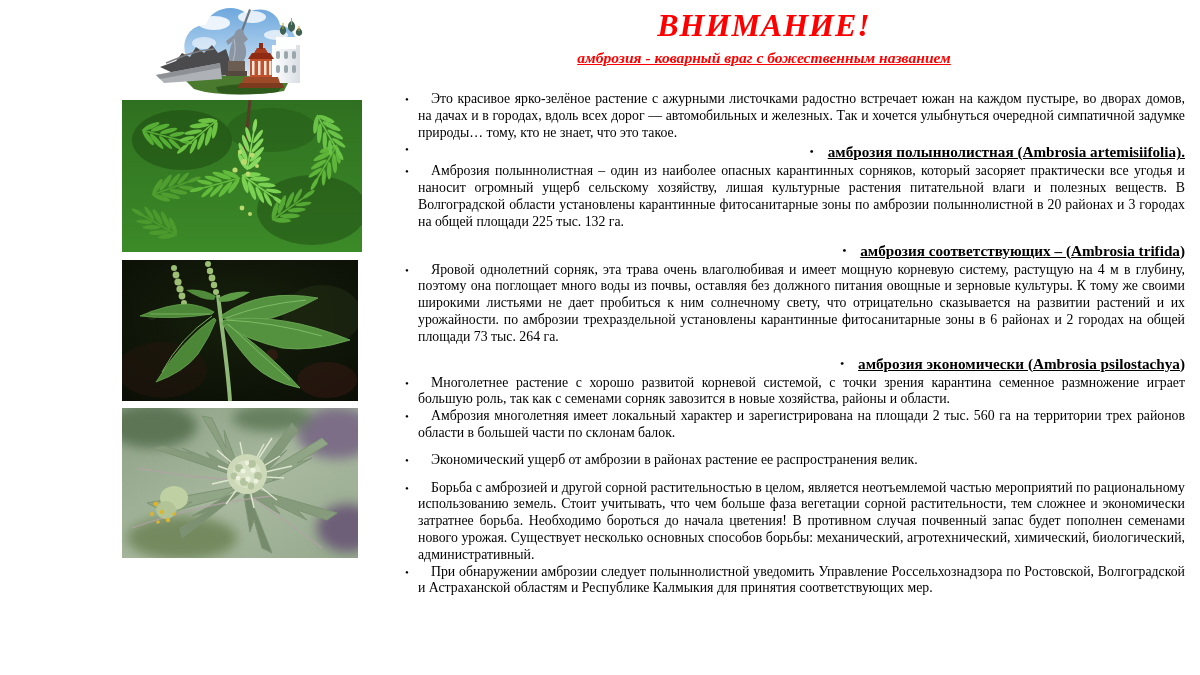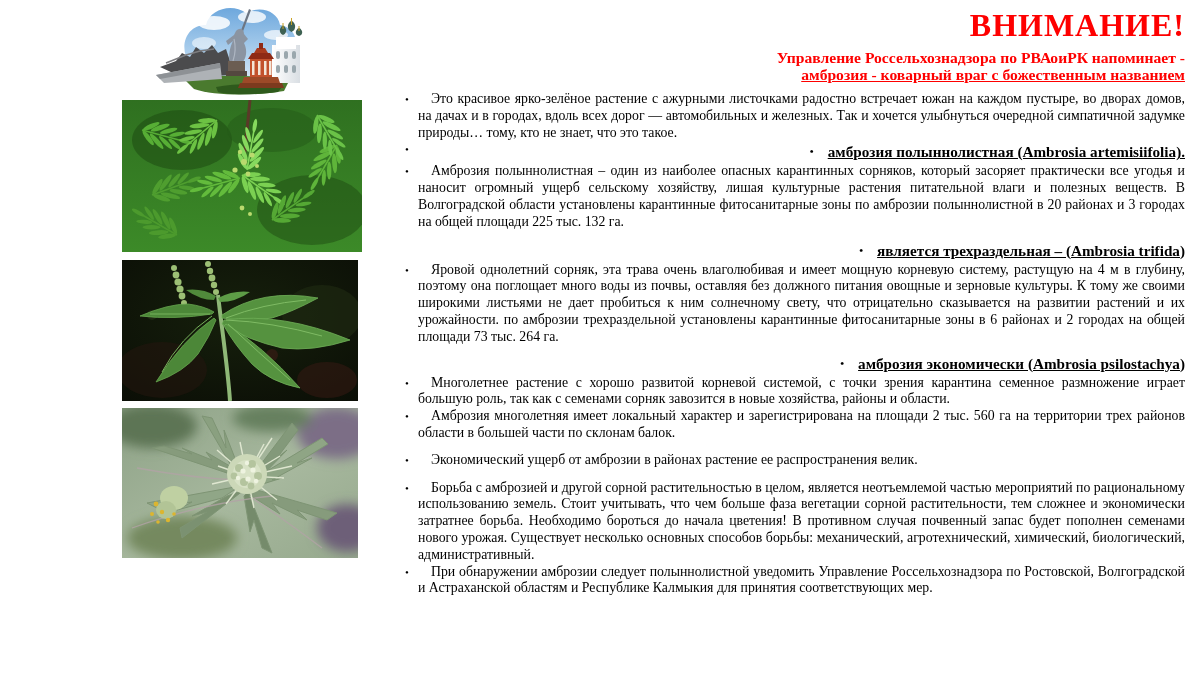--- a/index.html
+++ b/index.html
@@ -4,21 +4,21 @@
 <style>
   html,body{margin:0;padding:0;}
   body{
     width:1200px;height:675px;position:relative;overflow:hidden;
     background:#ffffff;
     font-family:"Liberation Serif","DejaVu Serif",serif;
     color:#000;
   }
   
   .logo{position:absolute;left:156px;top:3px;width:160px;height:95px;}
-  .header{position:absolute;left:385px;top:8px;width:800px;text-align:right;}
+  .header{position:absolute;left:364px;top:8px;width:800px;text-align:center;font-style:italic;}
   .title{font-size:32px;font-weight:bold;letter-spacing:1px;line-height:34px;}
   .subtitle{margin-top:7px;font-weight:bold;font-size:15.6px;line-height:17px;}
   .subtitle .line2{text-decoration:underline;}
   
   .photo{position:absolute;left:122px;display:block;}
   .photo svg{display:block;}
   #photo1{top:100px;width:240px;height:152px;}
   #photo2{top:260px;width:236px;height:141px;}
   #photo3{top:408px;width:236px;height:150px;}
   
@@ -111,21 +111,20 @@
         <rect x="113" y="58" width="2.5" height="14"></rect>
     </g>
     <path d="M88,74 L122,74 L124,80 L86,80 Z" fill="#9c4a28"></path>
     <path d="M84,80 L126,80 L128,85 L82,85 Z" fill="#7c3a1e"></path>
   </svg>
 </div>
 
 <div class="header">
   <div class="title" style="color:#fe0000;">ВНИМАНИЕ!</div>
   <div class="subtitle" style="color:#fe0000;">
-    <div class="line1">Управление Россельхознадзора по РВАоиРК напоминает -</div>
     <div class="line2">амброзия - коварный враг с божественным названием</div>
   </div>
 </div>
 
 <div class="photo" id="photo1">
   <svg viewBox="0 0 240 152" width="240" height="152">
     <defs>
       <linearGradient id="g1" x1="0" y1="0" x2="0" y2="1">
         <stop offset="0" stop-color="#2f7020"></stop>
           <stop offset="1" stop-color="#3c8a28"></stop>
@@ -317,21 +316,21 @@
 
   <div class="heading">
     <span class="bullet-h">•</span><span class="htext">амброзия полыннолистная (Ambrosia artemisiifolia).</span>
   </div>
 
   <div class="para mb-a">
     <span class="bullet">•</span><span>Амброзия полыннолистная – один из наиболее опасных карантинных сорняков, который засоряет практически все угодья и наносит огромный ущерб сельскому хозяйству, лишая культурные растения питательной влаги и полезных веществ. В Волгоградской области установлены карантинные фитосанитарные зоны по амброзии полыннолистной в 20 районах и 3 городах на общей площади 225 тыс. 132 га.</span>
   </div>
 
   <div class="heading">
-    <span class="bullet-h">•</span><span class="htext">является трехраздельная – (Ambrosia trifida)</span>
+    <span class="bullet-h">•</span><span class="htext">амброзия соответствующих – (Ambrosia trifida)</span>
   </div>
 
   <div class="para mb-b">
     <span class="bullet">•</span><span>Яровой однолетний сорняк, эта трава очень влаголюбивая и имеет мощную корневую систему, растущую на 4 м в глубину, поэтому она поглощает много воды из почвы, оставляя без должного питания овощные и зерновые культуры. К тому же своими широкими листьями не дает пробиться к ним солнечному свету, что отрицательно сказывается на развитии растений и их урожайности. по амброзии трехраздельной установлены карантинные фитосанитарные зоны в 6 районах и 2 городах на общей площади 73 тыс. 264 га.</span>
   </div>
 
   <div class="heading">
     <span class="bullet-h">•</span><span class="htext">амброзия  экономически (Ambrosia psilostachya)</span>
   </div>
 

